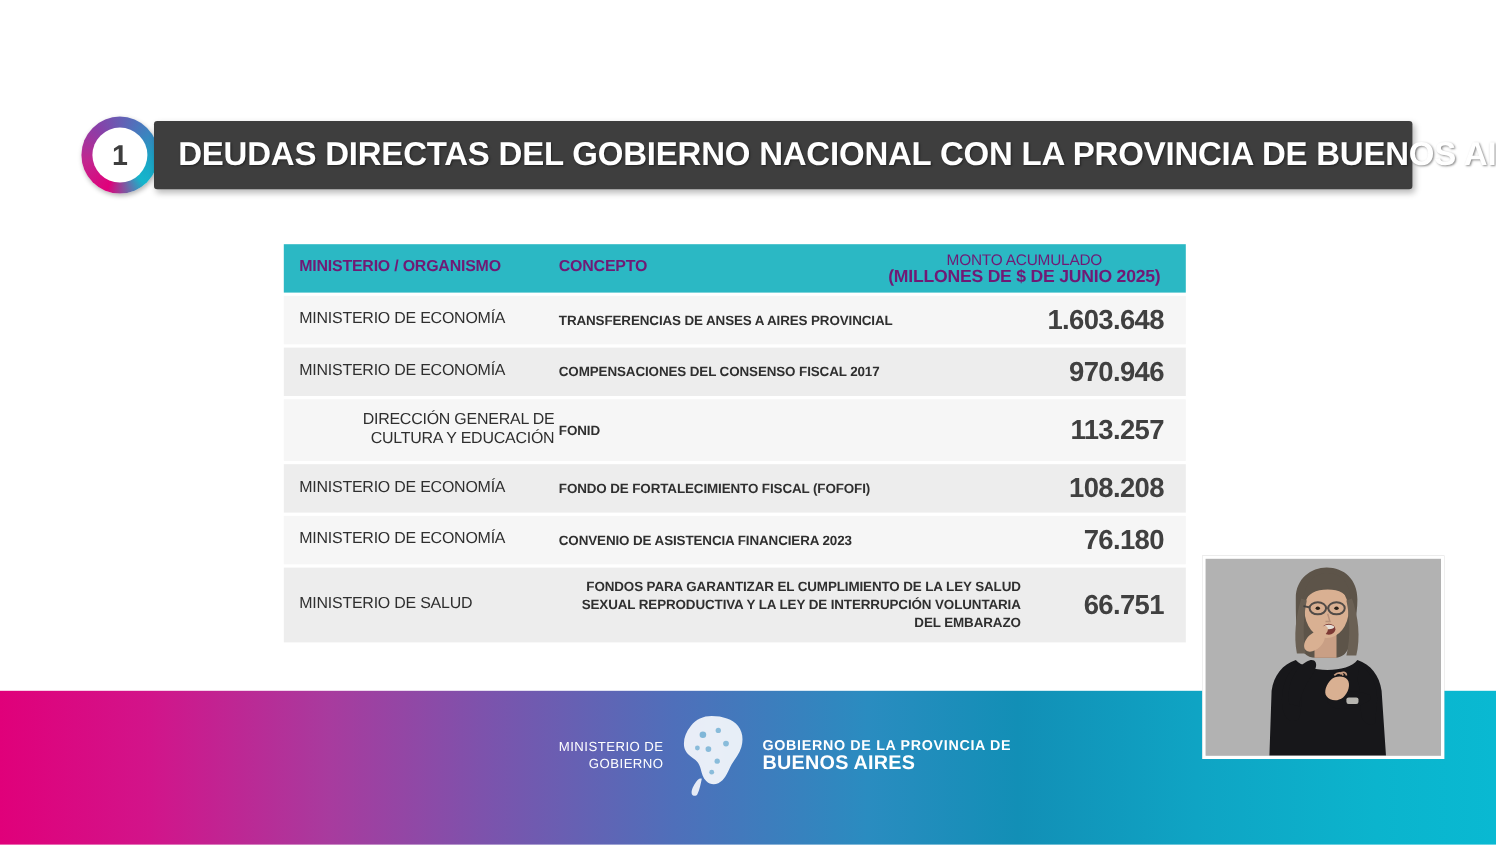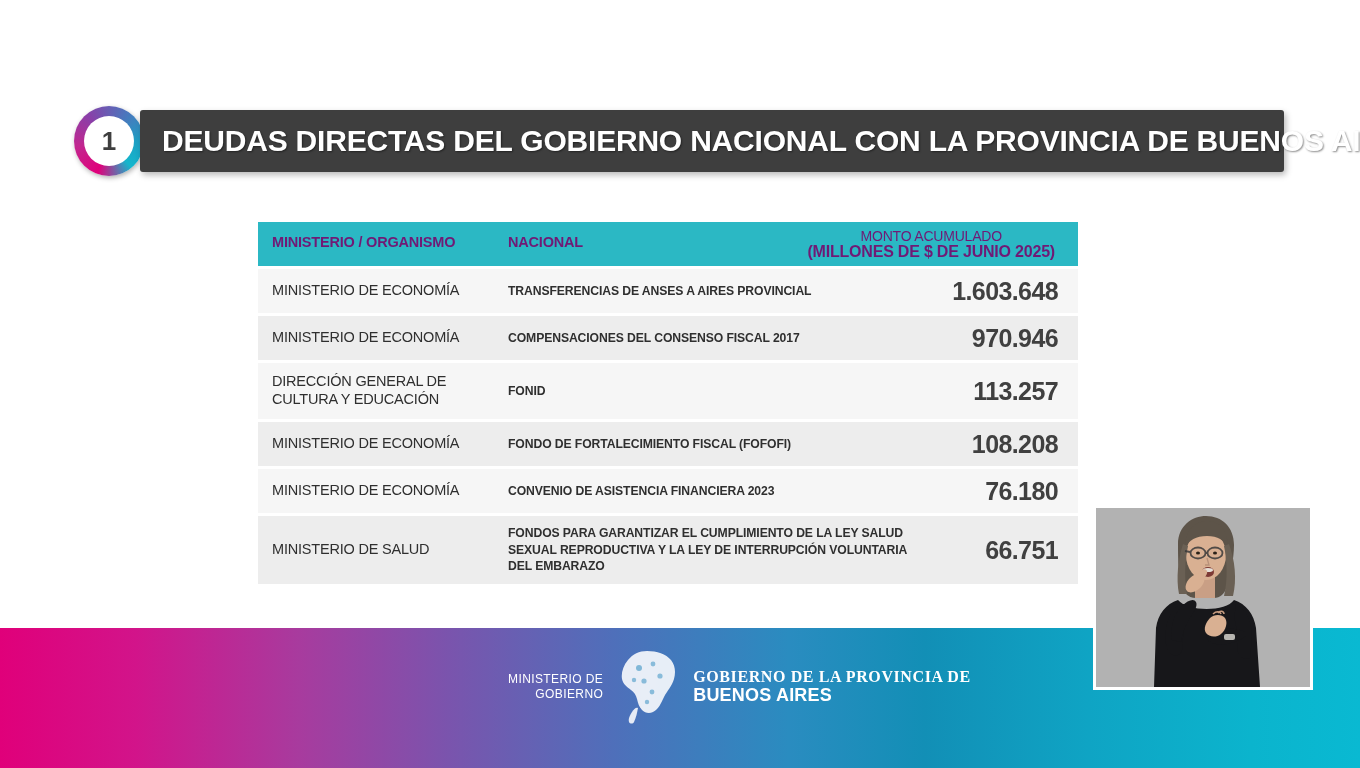--- a/index.html
+++ b/index.html
@@ -124,20 +124,21 @@
     font-size: 16px;
     font-weight: bold;
     letter-spacing: -0.2px;
     display: block;
     white-space: nowrap;
   }
 
   .rows {
     background: #ffffff;
     padding-top: 3px;
+    text-align: right;
   }
   .row {
     position: relative;
     display: flex;
     align-items: center;
     margin-bottom: 3px;
     height: 44px;
   }
   .row.light { background: #f6f6f6; }
   .row.dark  { background: #ededed; }
@@ -206,25 +207,24 @@
     width: 62px;
     height: 74px;
     opacity: 0.95;
   }
   .gob-text {
     color: #ffffff;
     line-height: 1.05;
   }
   .gob-line1 {
     display: block;
-    font-size: 16px;
+    font-size: 13px;
     font-weight: bold;
     letter-spacing: 0.6px;
     white-space: nowrap;
-    font-family: Liberation Serif, serif;
   }
   .gob-line2 {
     display: block;
     font-size: 18px;
     font-weight: bold;
     letter-spacing: 0.2px;
     white-space: nowrap;
   }
 
   
@@ -252,21 +252,21 @@
   </div>
   <div class="title-bar">
     <span class="title-text">DEUDAS DIRECTAS DEL GOBIERNO NACIONAL CON LA PROVINCIA DE BUENOS AIRES</span>
   </div>
 </div>
 
 <div class="table">
 
   <div class="thead">
     <span class="th-min">MINISTERIO / ORGANISMO</span>
-    <span class="th-con">NACIONAL</span>
+    <span class="th-con">CONCEPTO</span>
     <span class="th-monto">
       <span class="th-monto-main">MONTO ACUMULADO</span>
       <span class="th-monto-sub">(MILLONES DE $ DE JUNIO 2025)</span>
     </span>
   </div>
 
   <div class="rows">
 
     <div class="row light">
       <span class="c-min">MINISTERIO DE ECONOMÍA</span>

